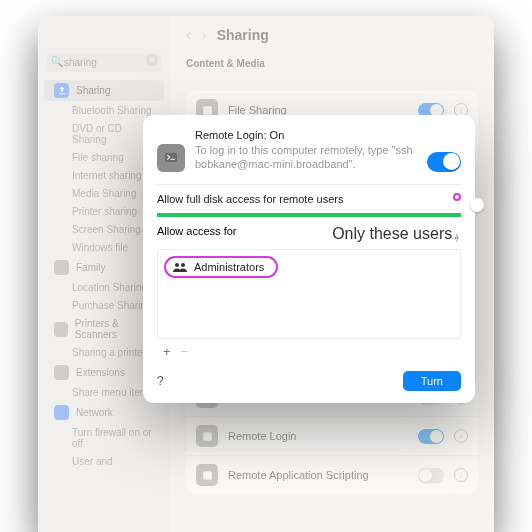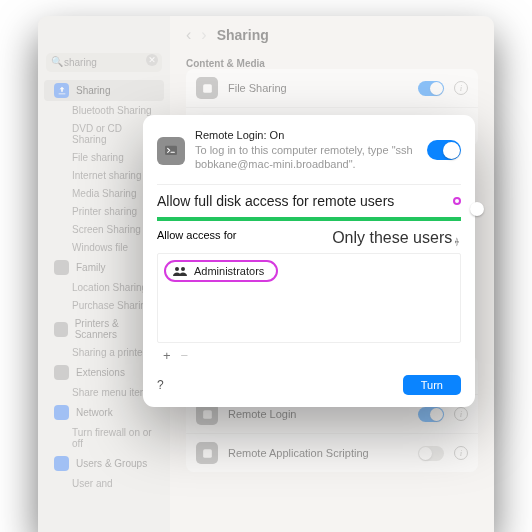--- a/index.html
+++ b/index.html
@@ -15,39 +15,39 @@
 .search-clear{position:absolute;right:4px;top:2px;width:12px;height:12px;border-radius:50%;background:#bfbfbd;color:#fff;font-size:9px;text-align:center;line-height:12px}
 .sb-item{display:flex;align-items:center;gap:7px;font-size:10px;color:#555;padding:3px 8px 3px 10px;margin:1px 6px;border-radius:4px}
 .sb-item.active{background:#d7d7d4;color:#333}
 .sb-item.sub{padding-left:28px;color:#777}
 .sb-item.cat{padding-left:10px;color:#666;}
 .sb-ic{width:15px;height:15px;border-radius:4px;display:flex;align-items:center;justify-content:center;font-size:9px;color:#fff}
 .ic-blue{background:#3b82f6}.ic-gray{background:#a0a0a0}
 .bg-main{position:absolute;top:0;left:132px;right:0;bottom:0;padding:10px 16px 0}
 .hdr-nav{display:flex;align-items:center;gap:10px;color:#b0b0b0;margin-bottom:14px}
 .hdr-title{font-size:14px;font-weight:600;color:#333}
-.hdr-sec{font-size:10px;font-weight:600;color:#444;margin-bottom:0}
+.hdr-sec{font-size:10px;font-weight:600;color:#444;margin-bottom:22px}
 .row-card{background:#fff;border-radius:8px;overflow:hidden}
 .sh-row{display:flex;align-items:center;gap:10px;padding:8px 10px;border-bottom:1px solid #eee}
 .sh-row:last-child{border-bottom:none}
 .sh-ic{width:22px;height:22px;border-radius:5px;background:#9b9b9b;display:flex;align-items:center;justify-content:center;color:#fff}
 .sh-label{font-size:11px;color:#2a2a2a;flex:1}
 .toggle-sm{width:26px;height:15px;border-radius:8px;background:#d9d9d7;position:relative}
 .toggle-sm::after{content:"";position:absolute;width:13px;height:13px;border-radius:50%;background:#fff;top:1px;left:1px;box-shadow:0 1px 2px rgba(0,0,0,.2)}
 .toggle-sm.on{background:#0a84ff}.toggle-sm.on::after{left:12px}
 .info-ic{width:14px;height:14px;border:1.2px solid #a7a7a5;border-radius:50%;font-size:9px;color:#a7a7a5;text-align:center;line-height:12px;font-style:italic;font-family:Georgia}
 .scrim{position:absolute;inset:0;background:rgba(245,244,242,.55)}
 .modal{position:absolute;top:115px;left:143px;width:332px;background:#fff;border-radius:11px;box-shadow:0 24px 60px rgba(0,0,0,.35);padding:14px 14px 12px}
-.m-head{display:flex;gap:10px;align-items:center;margin-bottom:12px}
+.m-head{display:flex;gap:10px;align-items:flex-end;margin-bottom:12px}
 .m-head-ic{width:28px;height:28px;border-radius:6px;background:#8e8e8e;display:flex;align-items:center;justify-content:center;color:#fff;margin-top:1px}
 .m-title{font-size:11px;font-weight:500;color:#222}
 .m-sub{font-size:11px;color:#999;line-height:1.25;margin-top:3px}
 .m-toggle{width:34px;height:20px;border-radius:10px;background:#0a84ff;position:relative;margin-left:auto}
 .m-toggle::after{content:"";position:absolute;width:17px;height:17px;background:#fff;border-radius:50%;top:1.5px;left:15.5px;box-shadow:0 1px 2px rgba(0,0,0,.25)}
-.m-row{display:flex;align-items:center;justify-content:space-between;padding:8px 0;border-top:1px solid #eee;font-size:14px;color:#222}
+.m-row{display:flex;align-items:flex-start;justify-content:space-between;padding:8px 0;border-top:1px solid #eee;font-size:11px;color:#222}
 .ring{border:2.5px solid #d63adf;border-radius:999px;padding:2px}
 .ring .m-toggle-sm{width:28px;height:17px;border-radius:10px;background:#0a84ff;position:relative}
 .ring .m-toggle-sm::after{content:"";position:absolute;width:14px;height:14px;background:#fff;border-radius:50%;top:1.5px;left:12.5px;box-shadow:0 1px 2px rgba(0,0,0,.25)}
 .access-row{display:flex;align-items:flex-start;justify-content:space-between;padding:8px 0 6px;border-top:4px solid #22c55e;font-size:11px}
 .sel{font-size:16px;color:#333}.sel::after{content:" \25C5\25BB";font-size:7px;letter-spacing:-2px;color:#666;transform:rotate(90deg);display:inline-block;margin-left:2px}
 .user-list{border:1px solid #eee;border-radius:2px;height:90px;padding:6px}
 .user-pill{display:inline-flex;align-items:center;gap:6px;border:2.5px solid #d63adf;border-radius:16px;padding:3px 12px 3px 6px;font-size:11px;color:#222}
 .user-pill svg{width:16px;height:12px}
 .pm{display:flex;gap:10px;padding:5px 6px 0;color:#777;font-size:13px}
 .m-footer{display:flex;align-items:center;margin-top:12px}
@@ -104,24 +104,20 @@
         <div class="sb-item cat">
           <span class="sb-ic ic-gray"></span>
           <span>Extensions</span>
         </div>
         <div class="sb-item sub">Share menu items</div>
         <div class="sb-item cat">
           <span class="sb-ic ic-blue"></span>
           <span>Network</span>
         </div>
         <div class="sb-item sub">Turn firewall on or off</div>
-        <div class="sb-item cat">
-          <span class="sb-ic ic-blue"></span>
-          <span>Users &amp; Groups</span>
-        </div>
         <div class="sb-item sub">User and</div>
       </div>
   </div>
 
   <div class="bg-main">
     <div class="hdr-nav">
       <span>‹</span>
       <span style="color:#d0d0d0">›</span>
       <span class="hdr-title">Sharing</span>
     </div>

